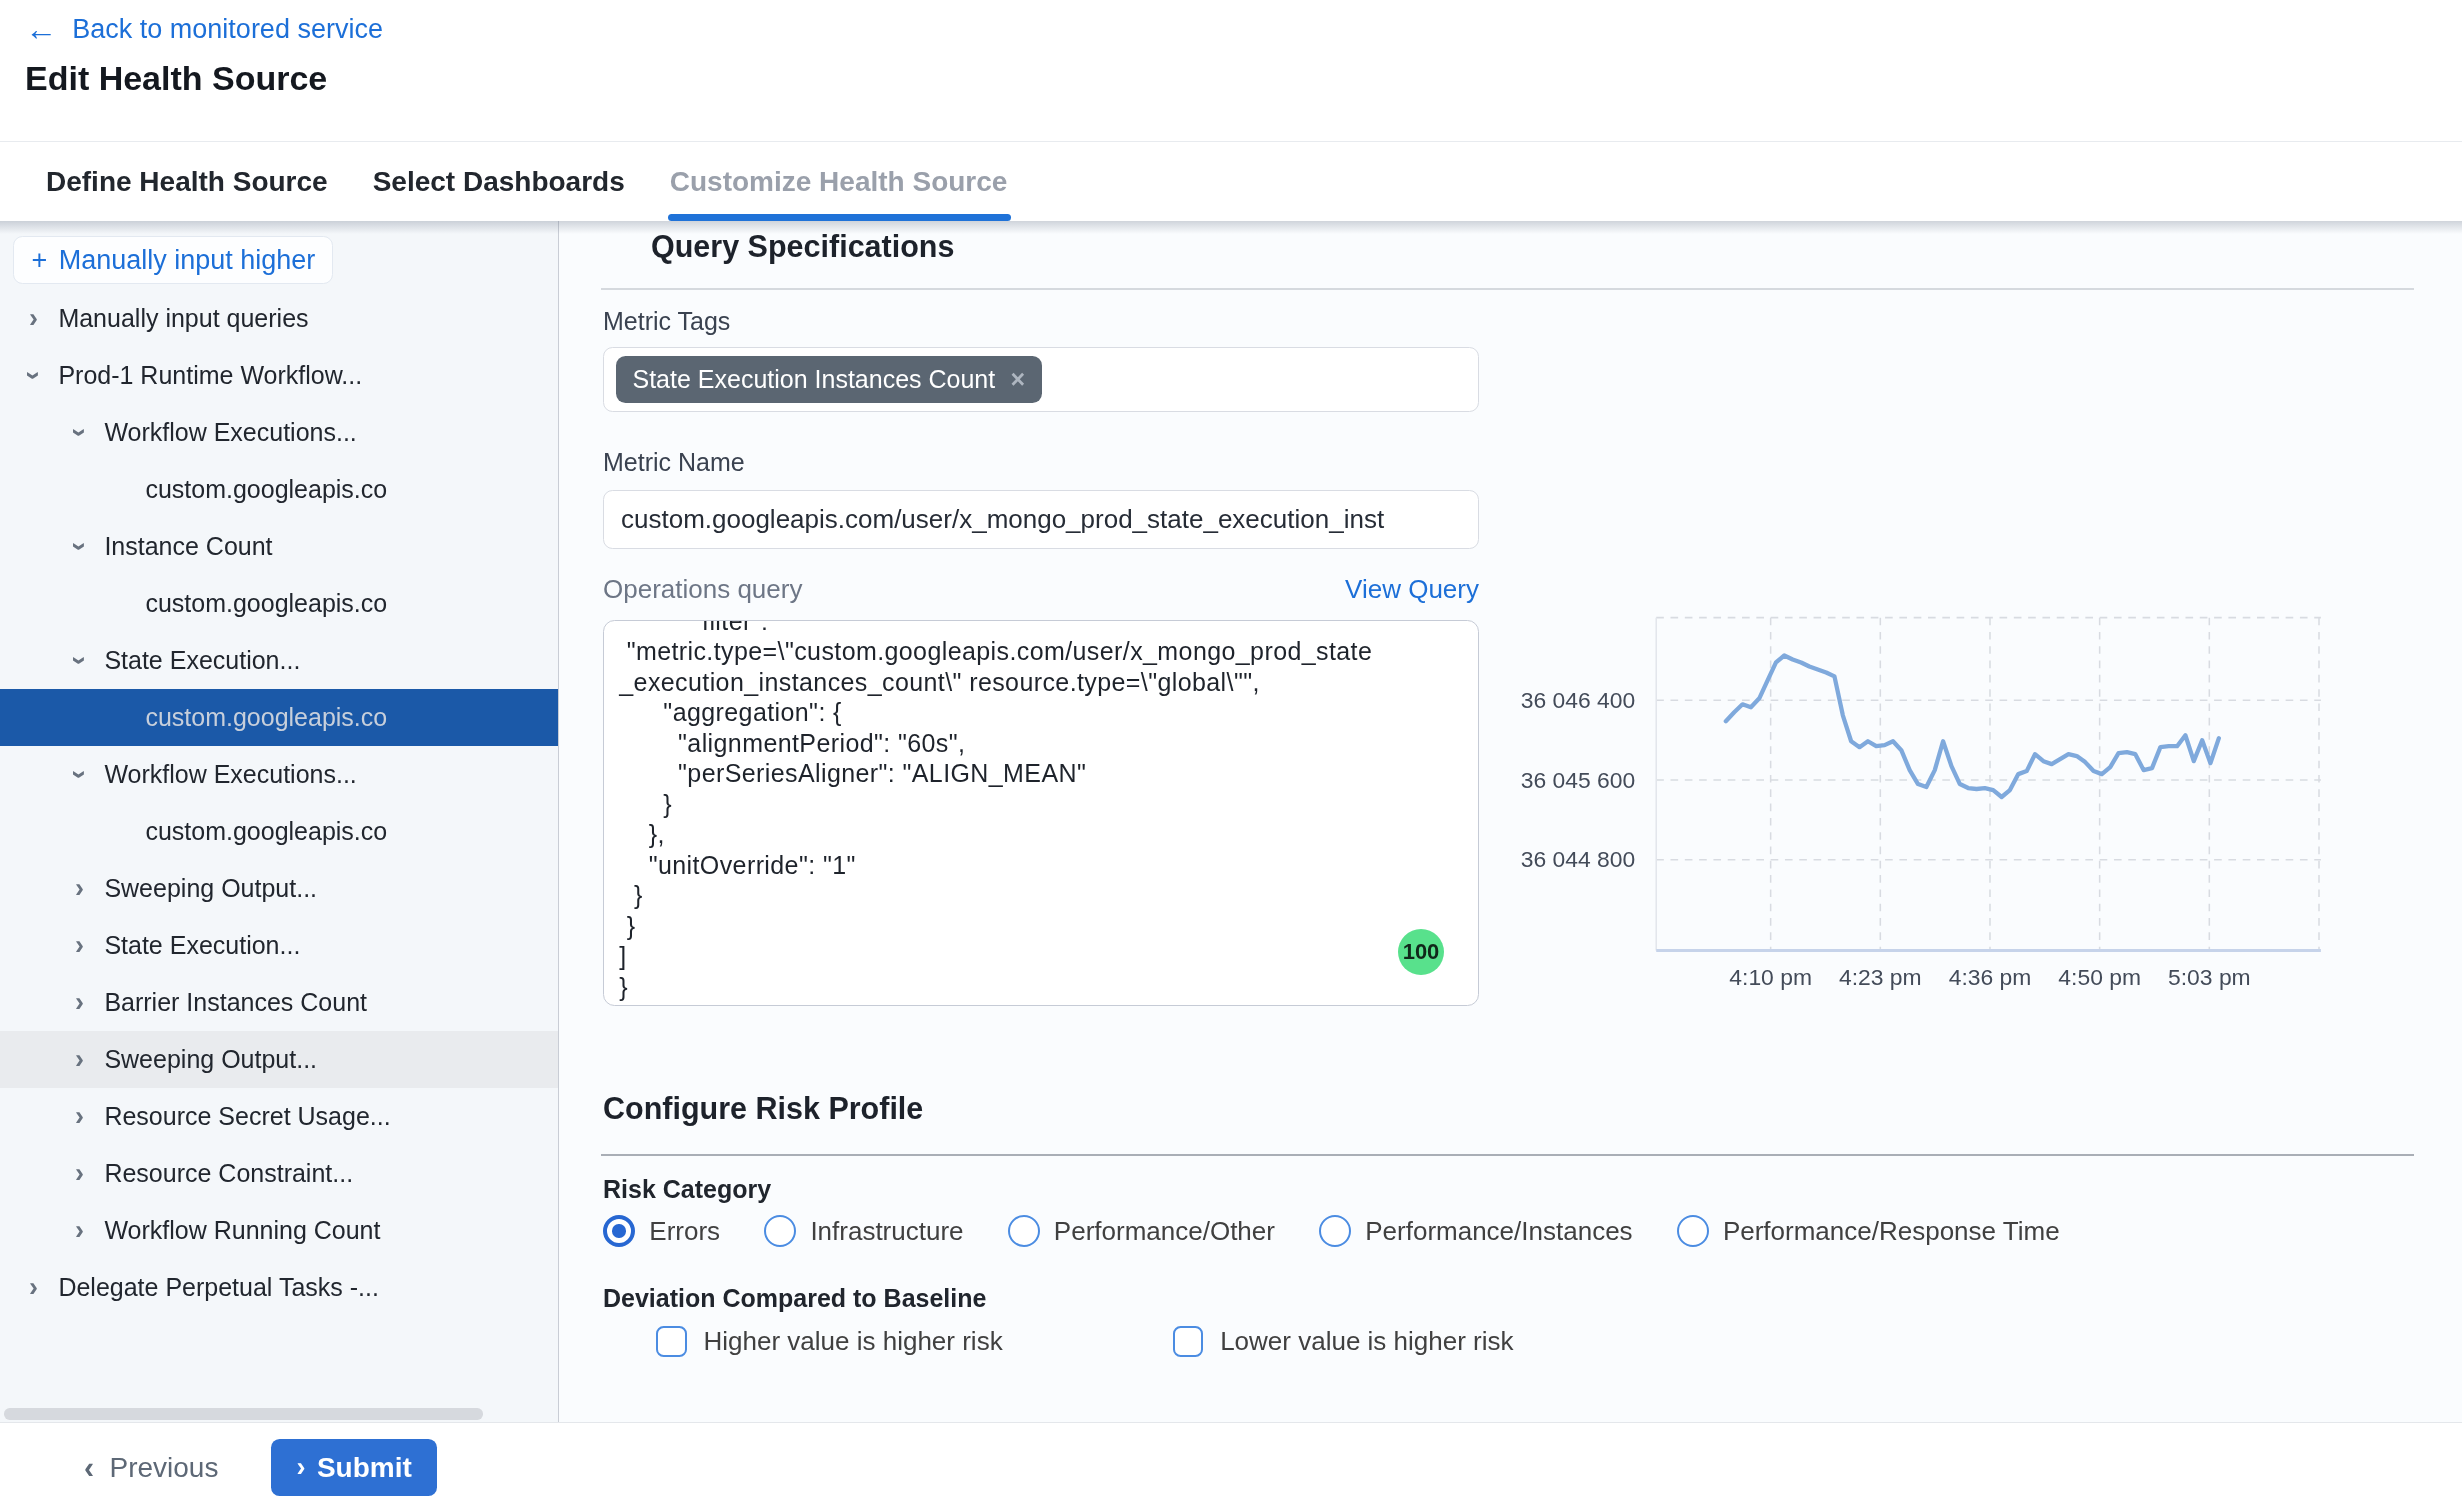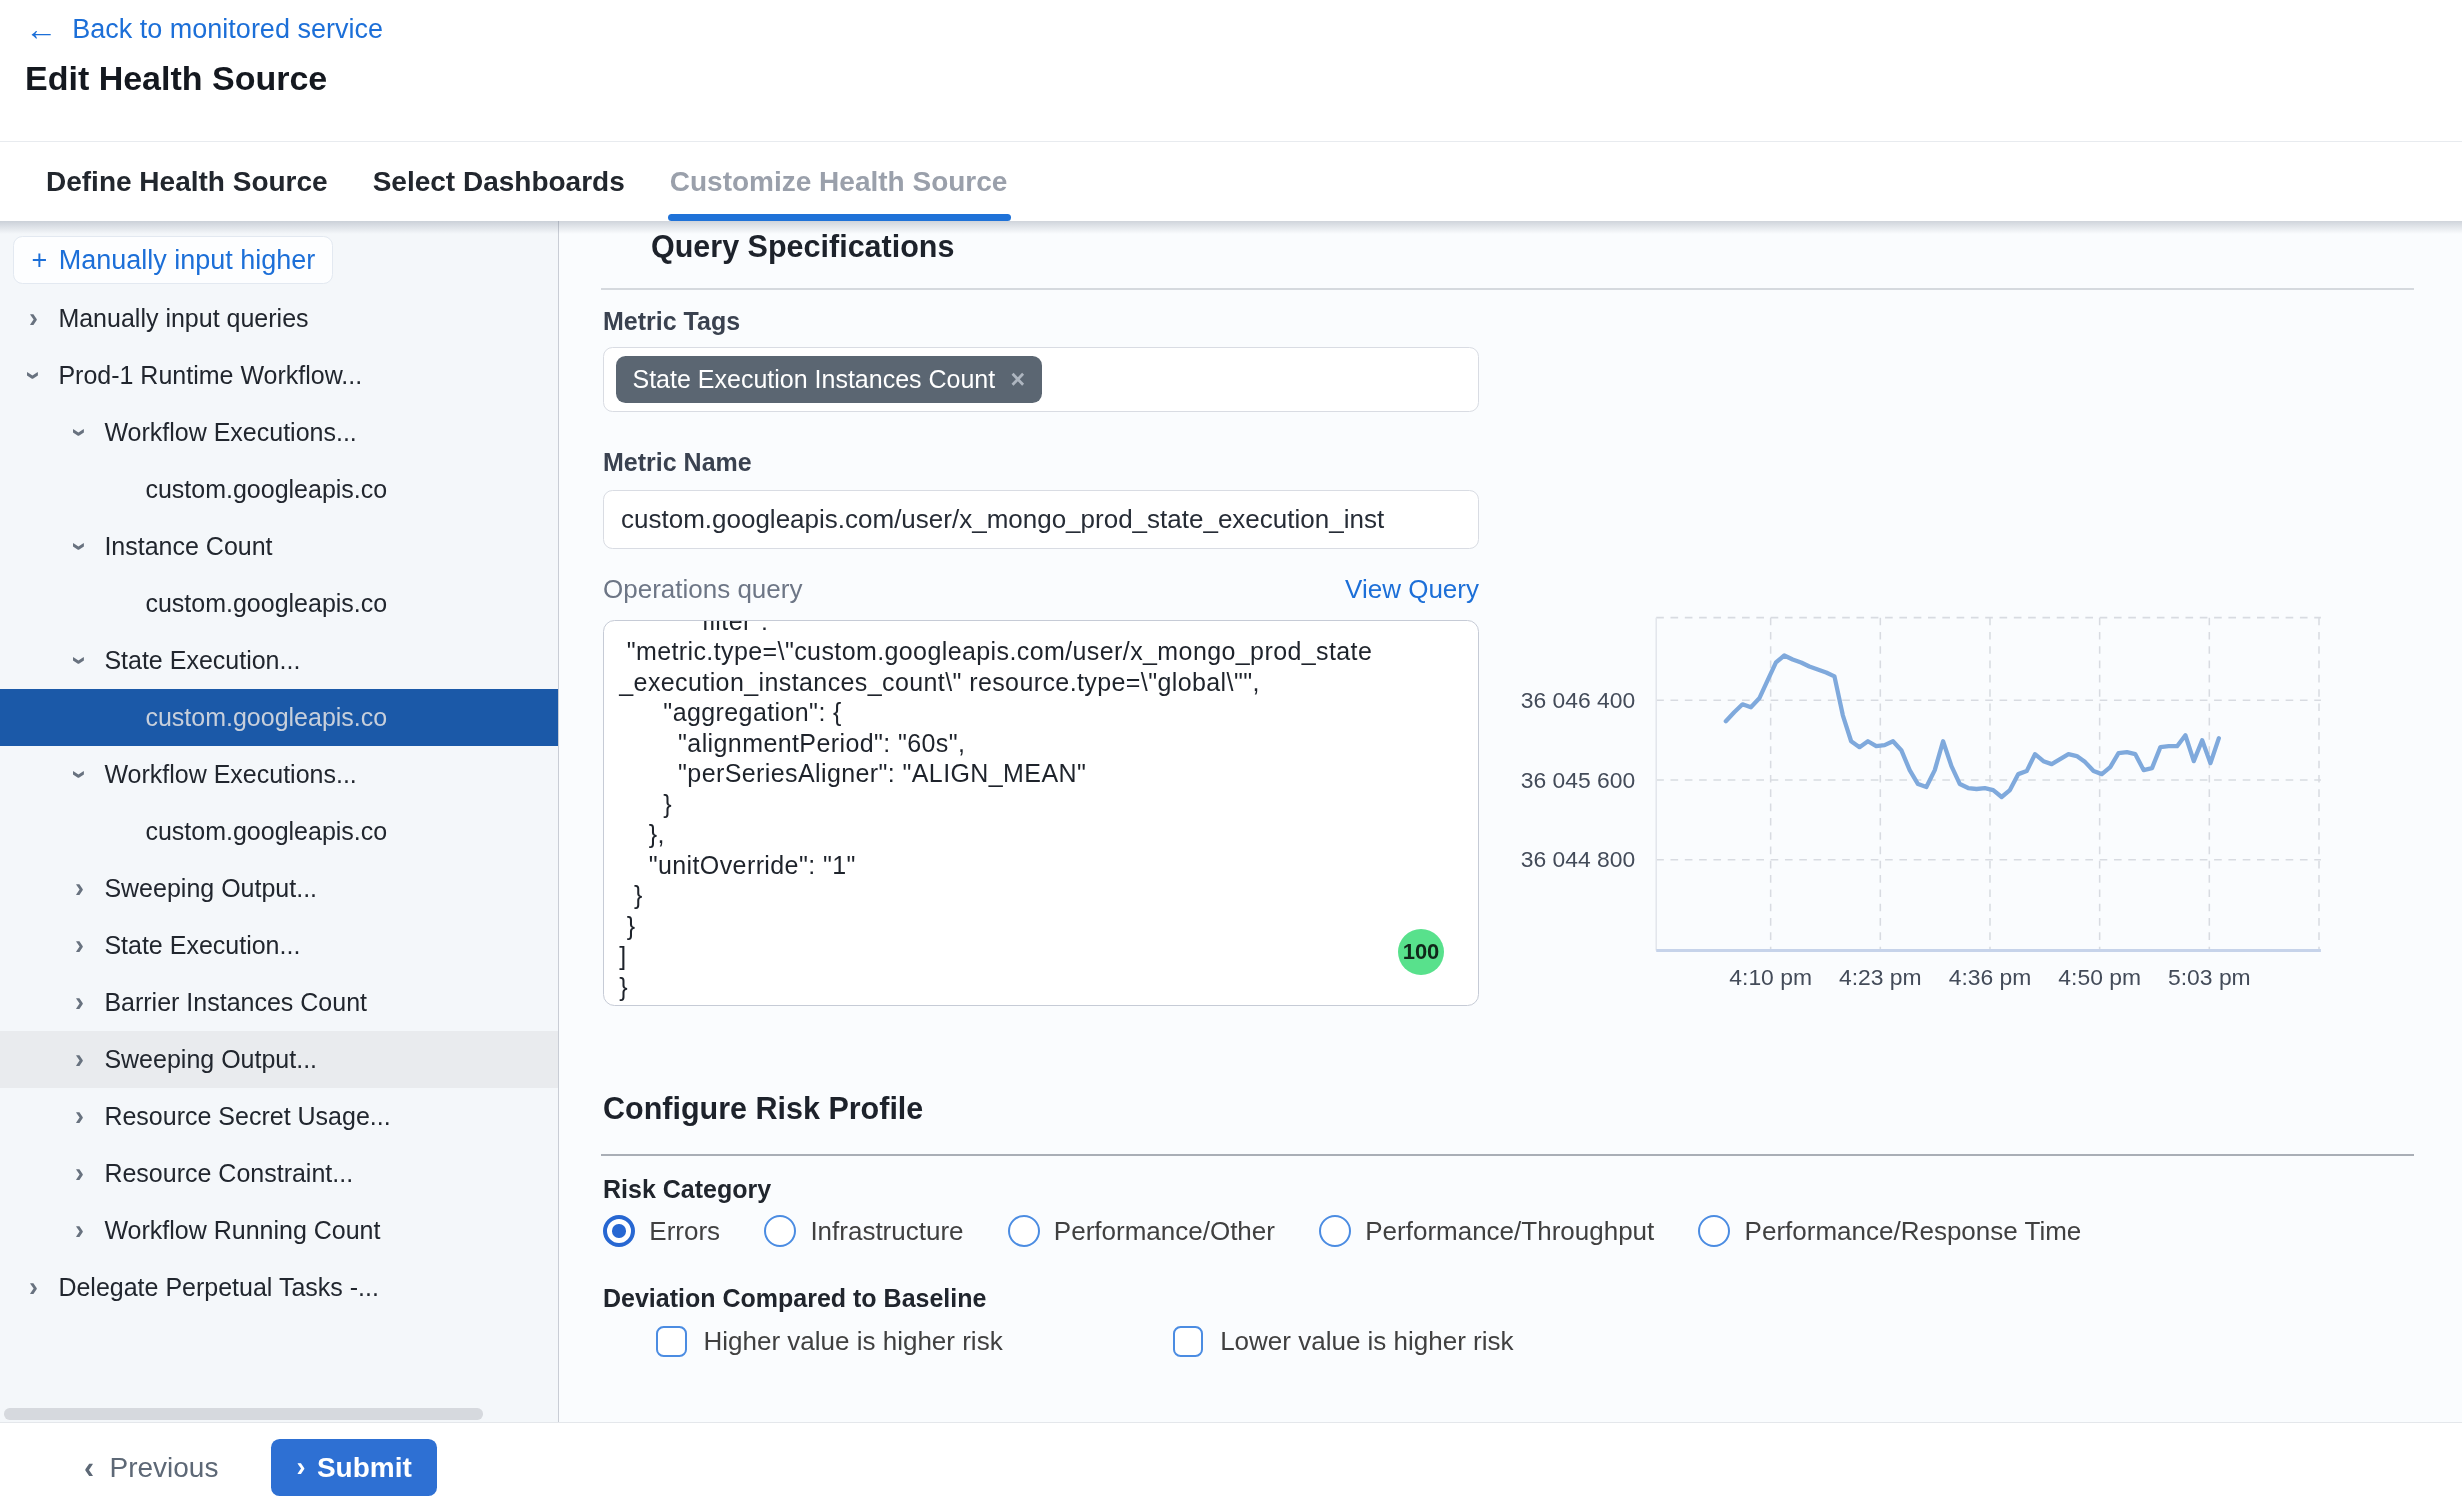--- a/index.html
+++ b/index.html
@@ -42,21 +42,21 @@
   .tree-row.hover { background:#e9ebee; }
   .sidebar-scrollbar { position:absolute; left:3.8px; top:1187px; width:479px; height:11.5px;
                        background:#d6d9de; border-radius:5.7px; }
 
   
   .main { position:absolute; left:559px; top:221px; width:1903px; height:1201px; background:#fafcfe; }
   .section-heading { position:absolute; font-size:30.5px; font-weight:600; color:#1d222b; }
   .divider { position:absolute; height:1.9px; width:1813px; left:42px; }
   .divider.d1 { top:67px; background:#d5d9de; }
   .divider.d2 { top:933px; background:#a9aeb6; }
-  .field-label { position:absolute; font-size:25px; font-weight:700; color:#3a4250; }
+  .field-label { position:absolute; font-size:25px; font-weight:400; color:#3a4250; }
 
   .tags-box { position:absolute; left:44px; top:126px; width:876px; height:65px; background:#fff;
               border:1.9px solid #d9dce3; border-radius:9.5px; display:flex; align-items:center; padding:0 11.5px; }
   .chip { display:inline-flex; align-items:center; gap:15.3px; background:#5b6672; color:#fff;
           border-radius:9.5px; padding:8.6px 17px; font-size:25px; }
   .chip-x { color:#aeb6c0; font-size:25px; font-weight:700; cursor:pointer; }
 
   .text-input { position:absolute; left:44px; top:269px; width:876px; height:59px; background:#fff;
                 border:1.9px solid #d9dce3; border-radius:9.5px; display:flex; align-items:center;
                 padding:18px 17px; font-size:26px; color:#262c36; white-space:nowrap; overflow:hidden; }
@@ -278,21 +278,21 @@
         <label class="radio-item">
     <span class="radio"></span>
     <span class="radio-label">Infrastructure</span>
   </label>
         <label class="radio-item">
     <span class="radio"></span>
     <span class="radio-label">Performance/Other</span>
   </label>
         <label class="radio-item">
     <span class="radio"></span>
-    <span class="radio-label">Performance/Throughput</span>
+    <span class="radio-label">Performance/Instances</span>
   </label>
         <label class="radio-item">
     <span class="radio"></span>
     <span class="radio-label">Performance/Response Time</span>
   </label>
       </div>
 
     <div class="risk-label" style="left:44px; top:1063px;">Deviation Compared to Baseline</div>
     <div class="check-row" id="deviation-checks">
         <label class="check-item">

